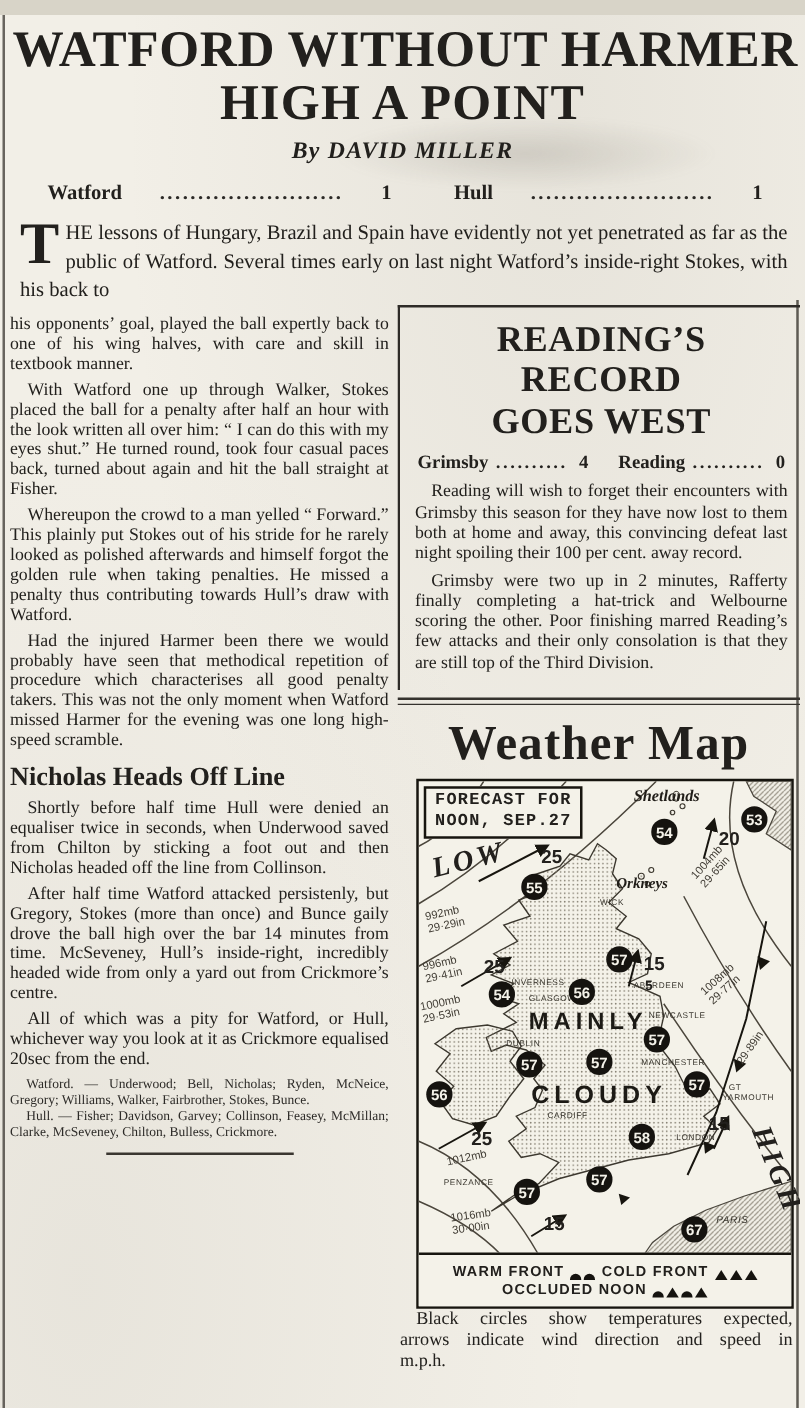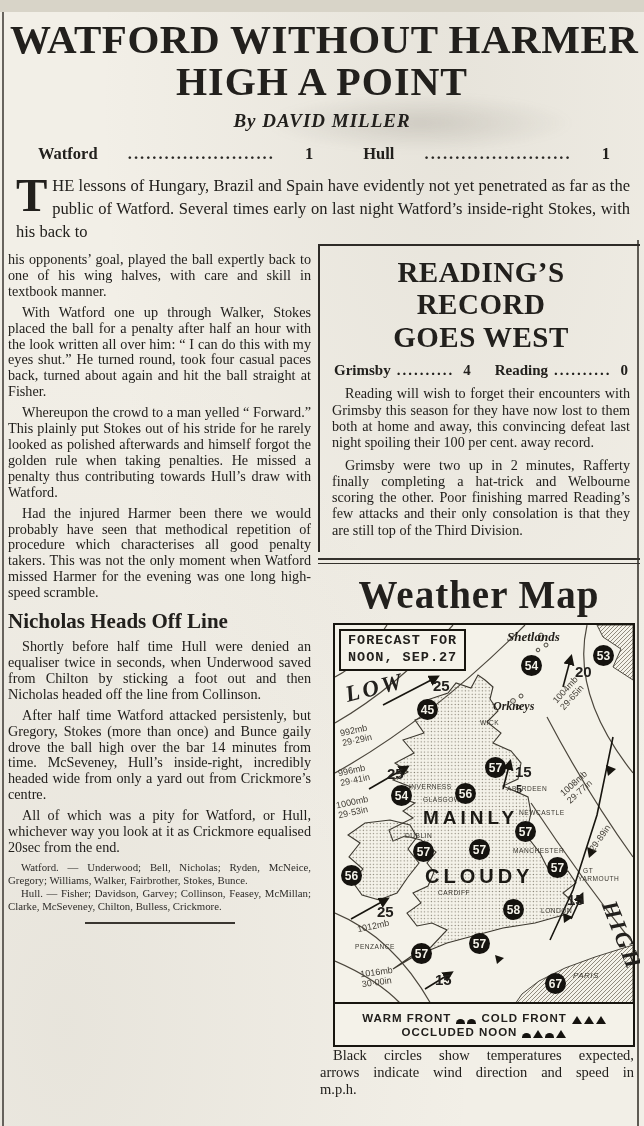--- a/index.html
+++ b/index.html
@@ -235,21 +235,21 @@
       <div class="city" style="left:178px;top:222px;">Manchester</div>
       <div class="city" style="left:103px;top:264px;">Cardiff</div>
       <div class="city" style="left:206px;top:282px;">London</div>
       <div class="city" style="left:248px;top:242px;">Gt</div>
       <div class="city" style="left:243px;top:250px;">Yarmouth</div>
       <div class="city" style="left:20px;top:318px;">Penzance</div>
       <div class="city" style="left:238px;top:346px;font-size:8px;font-style:italic;">Paris</div>
 
       <div class="temp" style="left:258px;top:20px;">53</div>
       <div class="temp" style="left:186px;top:30px;">54</div>
-      <div class="temp" style="left:82px;top:74px;">45</div>
+      <div class="temp" style="left:82px;top:74px;">55</div>
       <div class="temp" style="left:150px;top:132px;">57</div>
       <div class="temp" style="left:56px;top:160px;">54</div>
       <div class="temp" style="left:120px;top:158px;">56</div>
       <div class="temp" style="left:78px;top:216px;">57</div>
       <div class="temp" style="left:134px;top:214px;">57</div>
       <div class="temp" style="left:180px;top:196px;">57</div>
       <div class="temp" style="left:6px;top:240px;">56</div>
       <div class="temp" style="left:212px;top:232px;">57</div>
       <div class="temp" style="left:168px;top:274px;">58</div>
       <div class="temp" style="left:76px;top:318px;">57</div>

